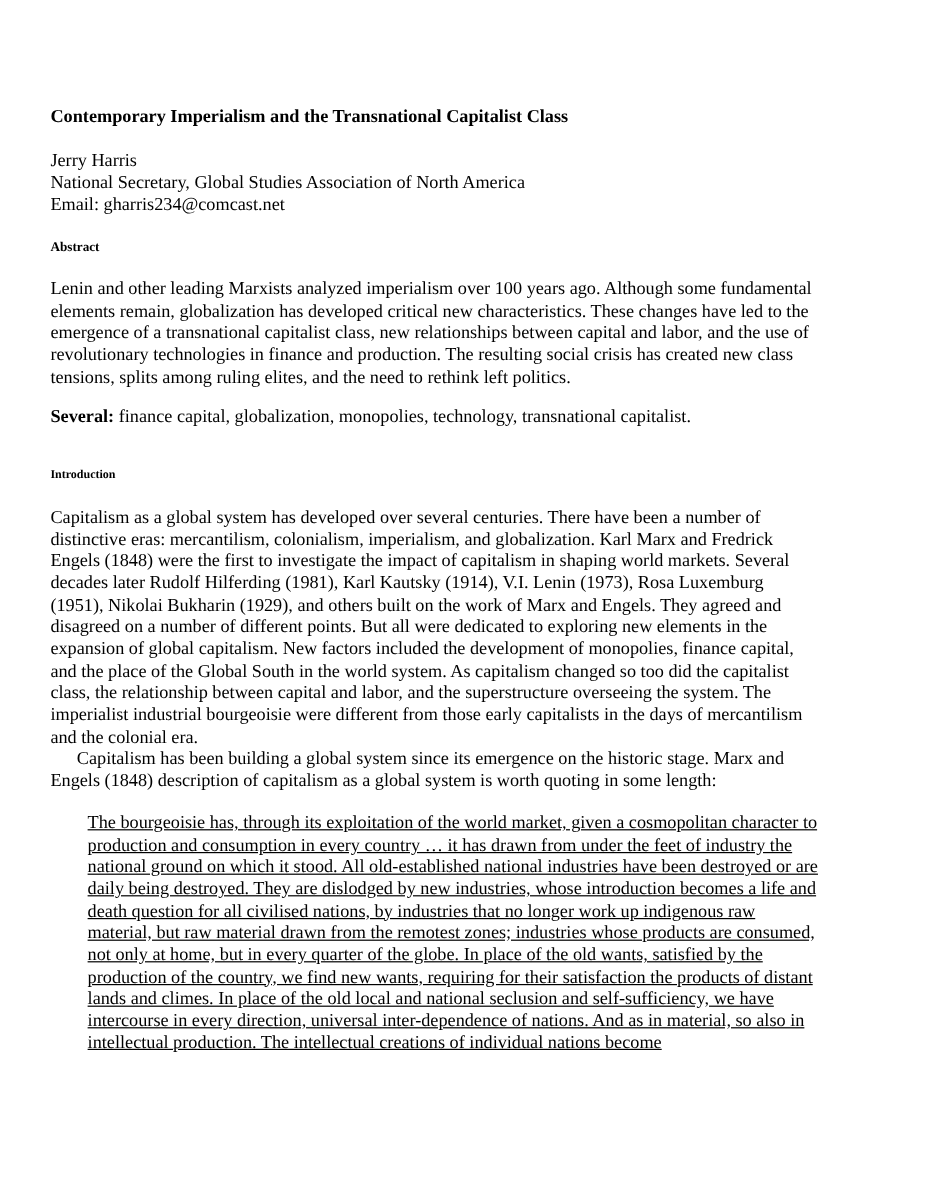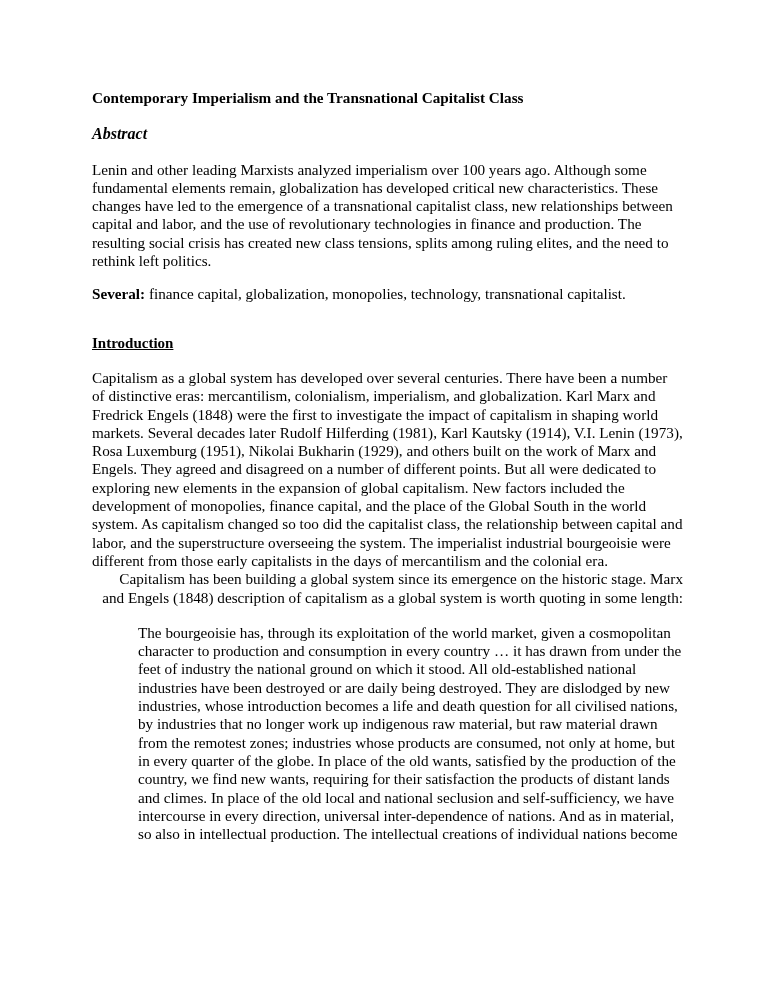--- a/index.html
+++ b/index.html
@@ -6,21 +6,21 @@
     margin: 0;
     padding: 0;
     background: #ffffff;
   }
   .page {
     position: relative;
     width: 773px;
     height: 1000px;
     background: #ffffff;
     box-sizing: border-box;
-    padding: 89px 90px 0 92px;
+    padding: 89px 90px 0 42px;
     font-family: "Liberation Serif", "DejaVu Serif", serif;
     font-size: 15.2px;
     line-height: 18.3px;
     color: #000000;
     overflow: hidden;
   }
   .paper-title {
     font-weight: bold;
     font-size: 15.2px;
     margin: 0 0 18px 0;
@@ -40,41 +40,46 @@
     text-align: left;
   }
   .keywords-para {
     margin: 15px 0 0 0;
   }
   .keywords-label {
     font-weight: bold;
   }
   .para-indent {
     text-indent: 22px;
-    text-align: right;
   }
   .block-quote {
-    margin: 17px 0 0 46px;
+    margin: 17px 0 0 31px;
+    text-decoration: underline;
   }
 </style>
 </head>
 <body>
 
 <div class="page">
 
   <h1 class="paper-title">Contemporary Imperialism and the Transnational Capitalist Class</h1>
 
+  <div>
+    <p class="author-line">Jerry Harris</p>
+    <p class="author-line">National Secretary, Global Studies Association of North America</p>
+    <p class="author-line">Email: gharris234@comcast.net</p>
+  </div>
 
-  <h2 class="section-heading" style="font-size:16px;font-style:italic;">Abstract</h2>
+  <h2 class="section-heading" style="font-size:11px;">Abstract</h2>
 
   <p class="para">Lenin and other leading Marxists analyzed imperialism over 100 years ago. Although some fundamental elements remain, globalization has developed critical new characteristics. These changes have led to the emergence of a transnational capitalist class, new relationships between capital and labor, and the use of revolutionary technologies in finance and production. The resulting social crisis has created new class tensions, splits among ruling elites, and the need to rethink left politics.</p>
 
   <p class="para keywords-para"><span class="keywords-label">Several:</span><span> finance capital, globalization, monopolies, technology, transnational capitalist.</span></p>
 
-  <h2 class="section-heading heading-intro" style="font-size:15px;text-decoration:underline;">Introduction</h2>
+  <h2 class="section-heading heading-intro" style="font-size:10px;">Introduction</h2>
 
   <p class="para">Capitalism as a global system has developed over several centuries. There have been a number of distinctive eras: mercantilism, colonialism, imperialism, and globalization. Karl Marx and Fredrick Engels (1848) were the first to investigate the impact of capitalism in shaping world markets. Several decades later Rudolf Hilferding (1981), Karl Kautsky (1914), V.I. Lenin (1973), Rosa Luxemburg (1951), Nikolai Bukharin (1929), and others built on the work of Marx and Engels. They agreed and disagreed on a number of different points. But all were dedicated to exploring new elements in the expansion of global capitalism. New factors included the development of monopolies, finance capital, and the place of the Global South in the world system. As capitalism changed so too did the capitalist class, the relationship between capital and labor, and the superstructure overseeing the system. The imperialist industrial bourgeoisie were different from those early capitalists in the days of mercantilism and the colonial era.</p>
 
   <p class="para para-indent">Capitalism has been building a global system since its emergence on the historic stage. Marx and Engels (1848) description of capitalism as a global system is worth quoting in some length:</p>
 
   <blockquote class="para block-quote">The bourgeoisie has, through its exploitation of the world market, given a cosmopolitan character to production and consumption in every country … it has drawn from under the feet of industry the national ground on which it stood. All old-established national industries have been destroyed or are daily being destroyed. They are dislodged by new industries, whose introduction becomes a life and death question for all civilised nations, by industries that no longer work up indigenous raw material, but raw material drawn from the remotest zones; industries whose products are consumed, not only at home, but in every quarter of the globe. In place of the old wants, satisfied by the production of the country, we find new wants, requiring for their satisfaction the products of distant lands and climes. In place of the old local and national seclusion and self-sufficiency, we have intercourse in every direction, universal inter-dependence of nations. And as in material, so also in intellectual production. The intellectual creations of individual nations become</blockquote>
 
 </div>
 
 </body></html>

